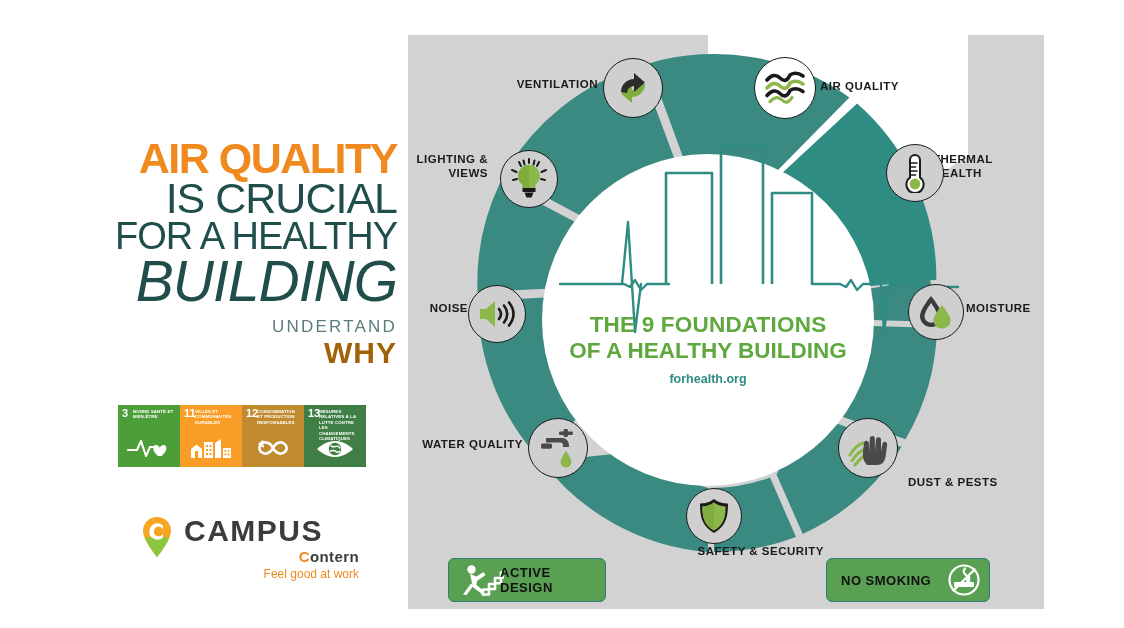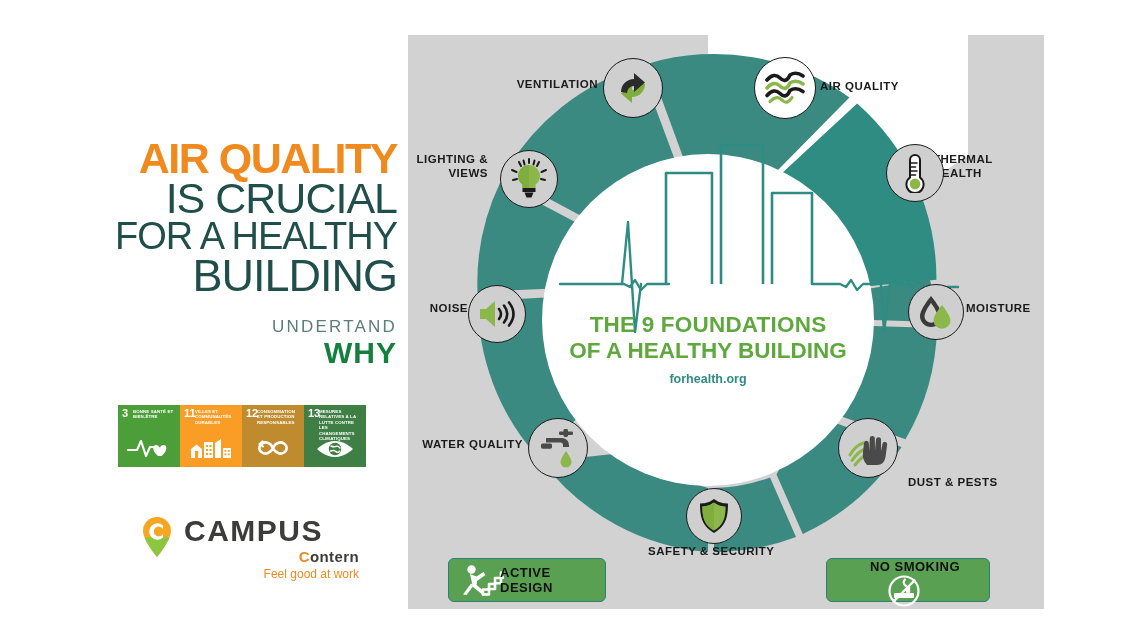--- a/index.html
+++ b/index.html
@@ -12,25 +12,25 @@
 
   
   .left-panel{position:absolute;left:0;top:0;width:408px;height:628px;background:#fff;}
 
   .headline{position:absolute;left:112px;top:138px;width:285px;text-align:right;}
   .hl-line{font-weight:700;letter-spacing:-1px;line-height:.94;}
   .hl1{font-size:43px;color:#F08A1E;font-weight:700;letter-spacing:-1.5px;}
   .hl2,.hl3,.hl4{color:#1F4E4B;font-weight:400;letter-spacing:-1px;}
   .hl2{font-size:43px;}
   .hl3{font-size:38px;}
-  .hl4{font-size:45px;}
+  .hl4{font-size:57px;font-style:italic;}
 
   .sub{position:absolute;left:112px;top:318px;width:285px;text-align:right;}
   .sub1{font-size:17px;letter-spacing:2.2px;color:#5D7C7C;line-height:1.1;}
-  .sub2{font-size:30px;font-weight:700;letter-spacing:1px;color:#15803d;line-height:1.05;}
+  .sub2{font-size:30px;font-weight:700;letter-spacing:1px;color:#a16207;line-height:1.05;}
 
   
   .sdg-row{position:absolute;left:118px;top:405px;display:flex;height:62px;}
   .sdg{width:62px;height:62px;position:relative;overflow:hidden;}
   .sdg-3{background:#4C9F38;}
   .sdg-11{background:#F99D26;}
   .sdg-12{background:#BF8B2E;}
   .sdg-13{background:#3F7E44;}
   .sdg-num{position:absolute;left:4px;top:3px;color:#fff;font-size:11px;font-weight:700;line-height:1;}
   .sdg-txt{position:absolute;left:15px;top:4px;right:2px;color:#fff;font-size:4.4px;font-weight:700;
@@ -47,21 +47,21 @@
 
   
   .right-panel{position:absolute;left:408px;top:35px;width:636px;height:574px;background:#D2D2D2;}
 
   .wheel-wrap{position:absolute;left:408px;top:35px;width:636px;height:574px;}
 
   
   .lbl{position:absolute;font-size:11.5px;font-weight:700;color:#1A1A1A;letter-spacing:.5px;line-height:1.25;white-space:pre-line;}
   .lbl.r{text-align:right;}
   .lbl.l{text-align:left;}
-  .lbl.c{text-align:left;}
+  .lbl.c{text-align:right;}
 
   
   .ic{position:absolute;border-radius:50%;border:1.6px solid #1A1A1A;
       background:#CFCFCF;display:flex;align-items:center;justify-content:center;}
   .ic.hi{background:#ffffff;}
 
   
   .badge{position:absolute;height:42px;border-radius:6px;background:#5AA053;
          border:1.6px solid #2E7F7A;display:flex;align-items:center;}
   .badge-txt{font-size:13px;font-weight:700;color:#111;letter-spacing:.5px;}
@@ -352,21 +352,21 @@
         <circle cx="13.5" cy="5.5" r="4.2" fill="#ffffff"></circle>
         <path d="M12 10 l6.5 2.5 l7 -4.5 l2 3 l-8.5 6 l-.5 4 l7.5 6 l-2.2 3 l-9 -7 l-1 -5" fill="#ffffff"></path>
         <path d="M5 30.5 l8 -11 l2.6 2 l-7 9.5 Z" fill="#ffffff"></path>
         <path d="M25 30.5 V25.5 h6 V20 h6 V14 h6 V8.5" fill="none" stroke="#ffffff" stroke-width="2.6" stroke-linejoin="round" stroke-linecap="round"></path>
         <path d="M25 30.5 h6 V25 h6 V19.2 h6 V13.5 h3" fill="none" stroke="#ffffff" stroke-width="2.6" stroke-linejoin="round" stroke-linecap="round"></path>
       </svg>
     </span>
     <span class="badge-txt" style="margin-left:-4px;">ACTIVE DESIGN</span>
   </div>
 
-  <div class="badge" style="left:826px;top:558px;width:162px;justify-content:space-between;flex-direction:column;">
+  <div class="badge" style="left:826px;top:558px;width:162px;justify-content:space-between;">
     <span class="badge-txt" style="margin-left:14px;">NO SMOKING</span>
     <span style="margin-right:8px;display:flex;">
       <svg width="34" height="34" viewBox="0 0 34 34">
         <circle cx="17" cy="17" r="14.5" fill="none" stroke="#ffffff" stroke-width="2.2"></circle>
         <rect x="7" y="19" width="20" height="5" rx="1" fill="#ffffff"></rect>
         <rect x="19" y="12.5" width="4.2" height="6.5" rx="1" fill="#ffffff"></rect>
         <path d="M19 12 q-4 -3 -1 -6.5" fill="none" stroke="#ffffff" stroke-width="2.2" stroke-linecap="round"></path>
         <line x1="6.5" y1="27.5" x2="27.5" y2="6.5" stroke="#ffffff" stroke-width="2.4" stroke-linecap="round"></line>
       </svg>
     </span>

